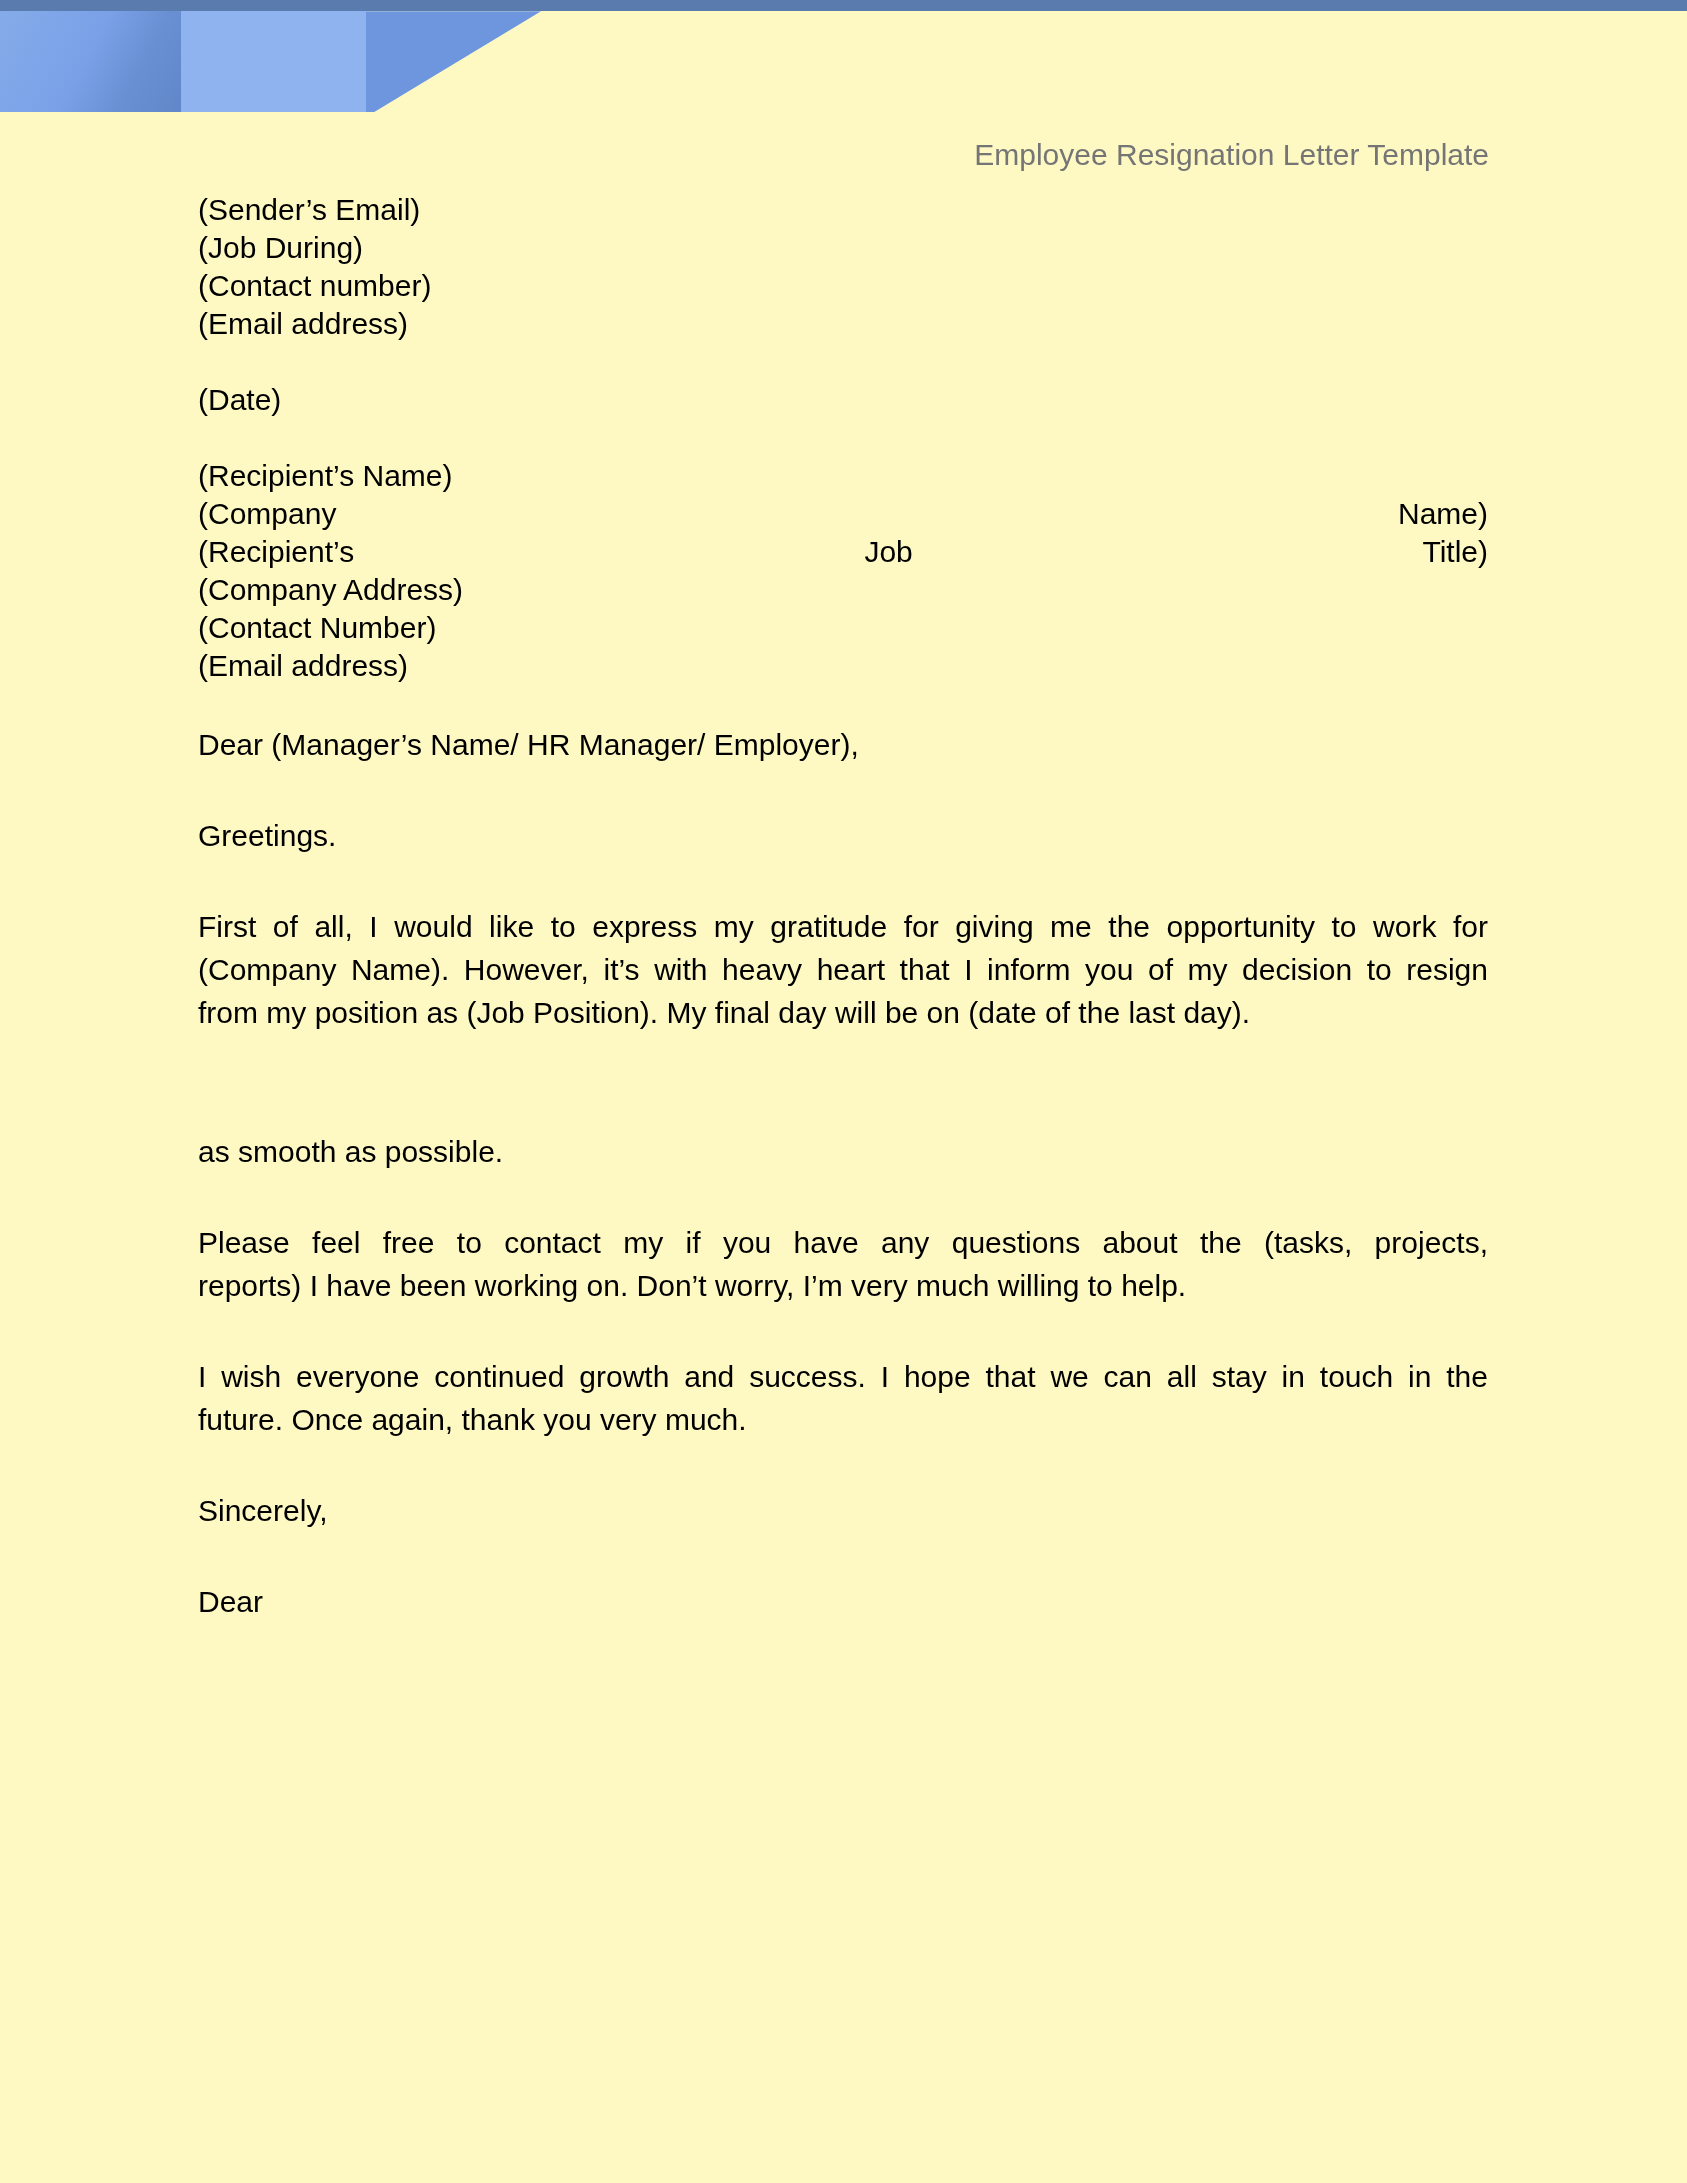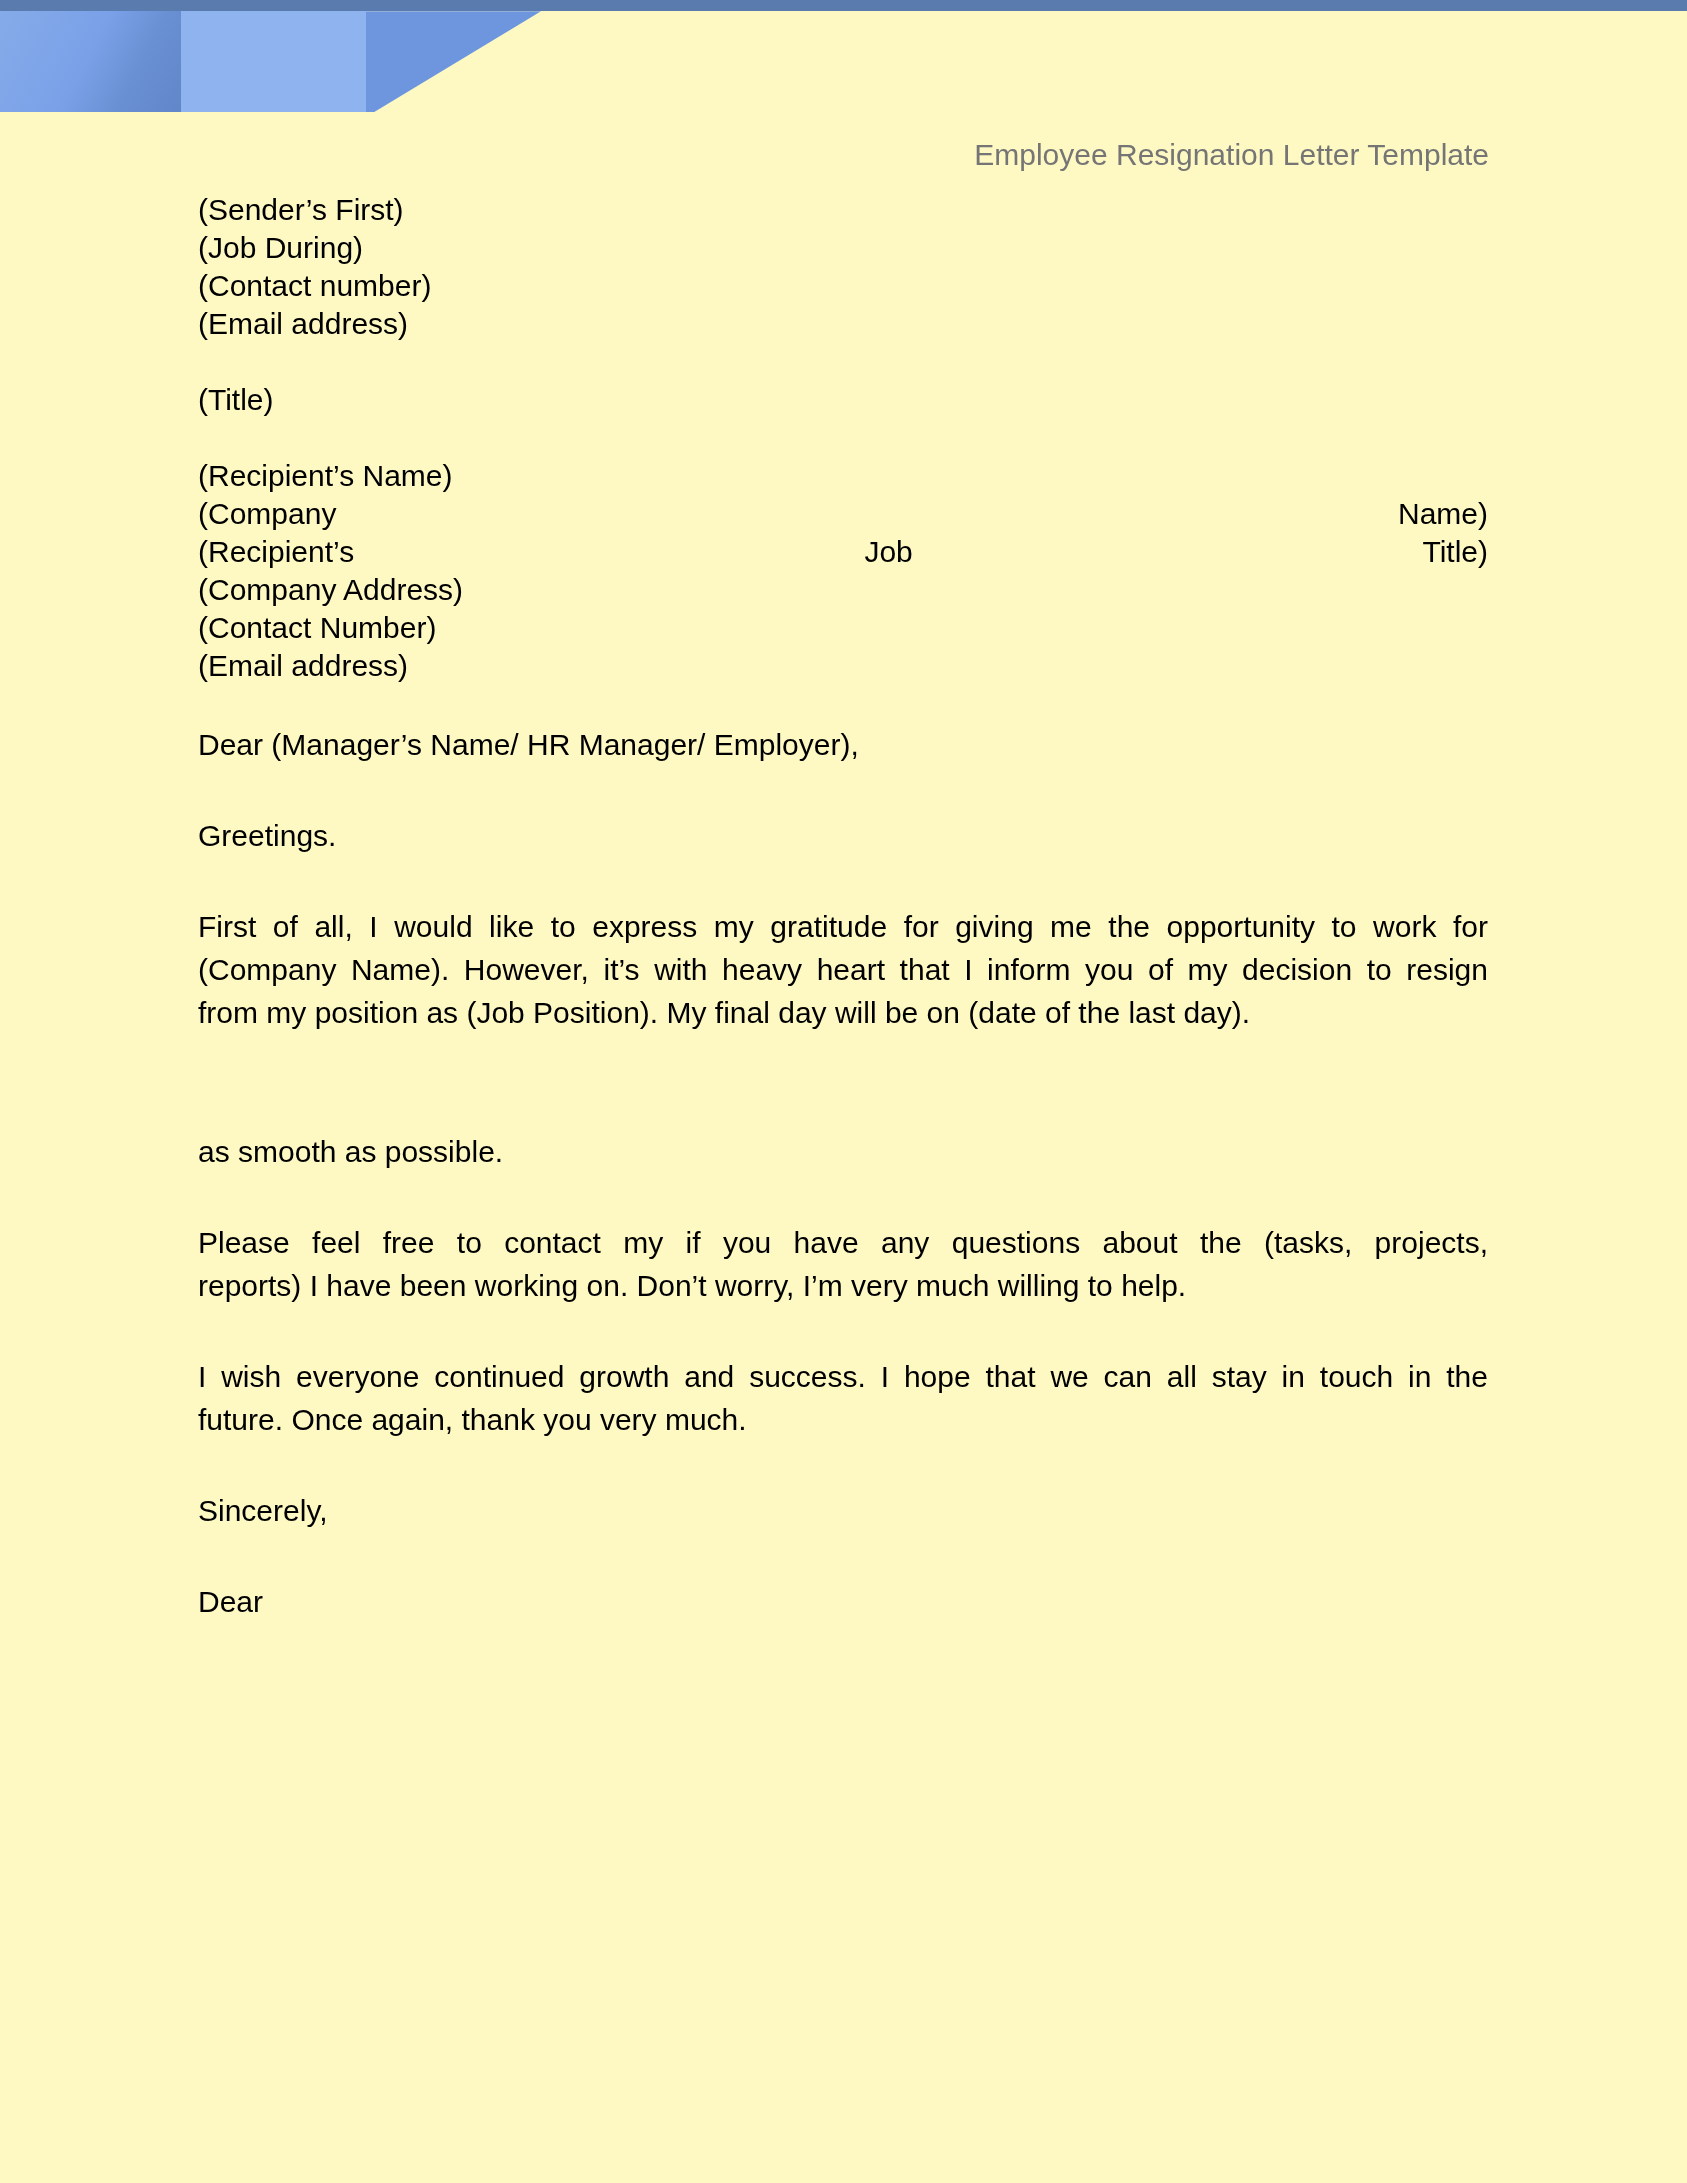--- a/index.html
+++ b/index.html
@@ -66,29 +66,29 @@
     <div class="ribbon-left"></div>
     <div class="ribbon-mid"></div>
     <div class="ribbon-right"></div>
   </div>
 
   <div class="doc-title">Employee Resignation Letter Template</div>
 
   <div class="letter">
 
     <div>
-      <div class="line">(Sender’s First)</div>
+      <div class="line">(Sender’s Email)</div>
       <div class="line">(Job During)</div>
       <div class="line">(Contact number)</div>
       <div class="line">(Email address)</div>
     </div>
 
     <div class="gap-s"></div>
 
-    <div class="line">(Title)</div>
+    <div class="line">(Date)</div>
 
     <div class="gap-s"></div>
 
     <div>
       <div class="line">(Recipient’s Name)</div>
       <div class="line jline">(Company Name)</div>
       <div class="line jline">(Recipient’s Job Title)</div>
       <div class="line">(Company Address)</div>
       <div class="line">(Contact Number)</div>
       <div class="line">(Email address)</div>

